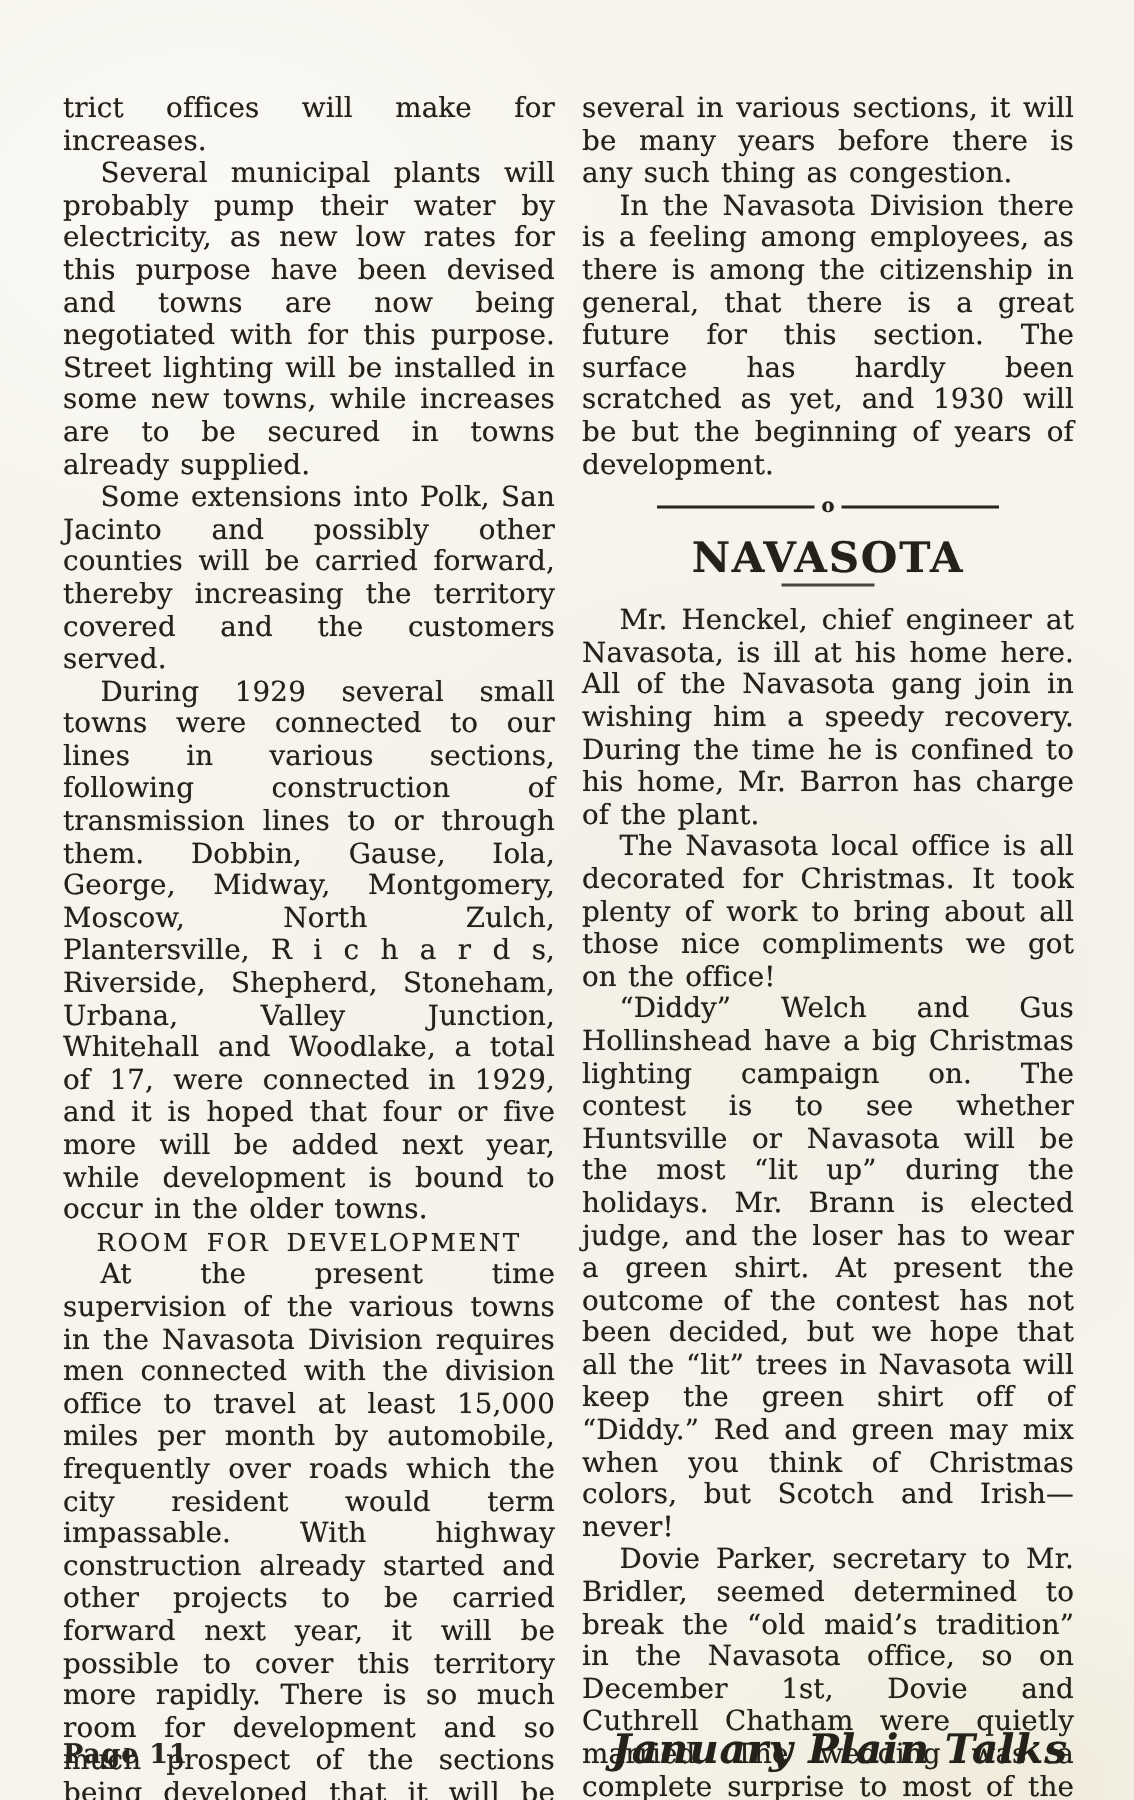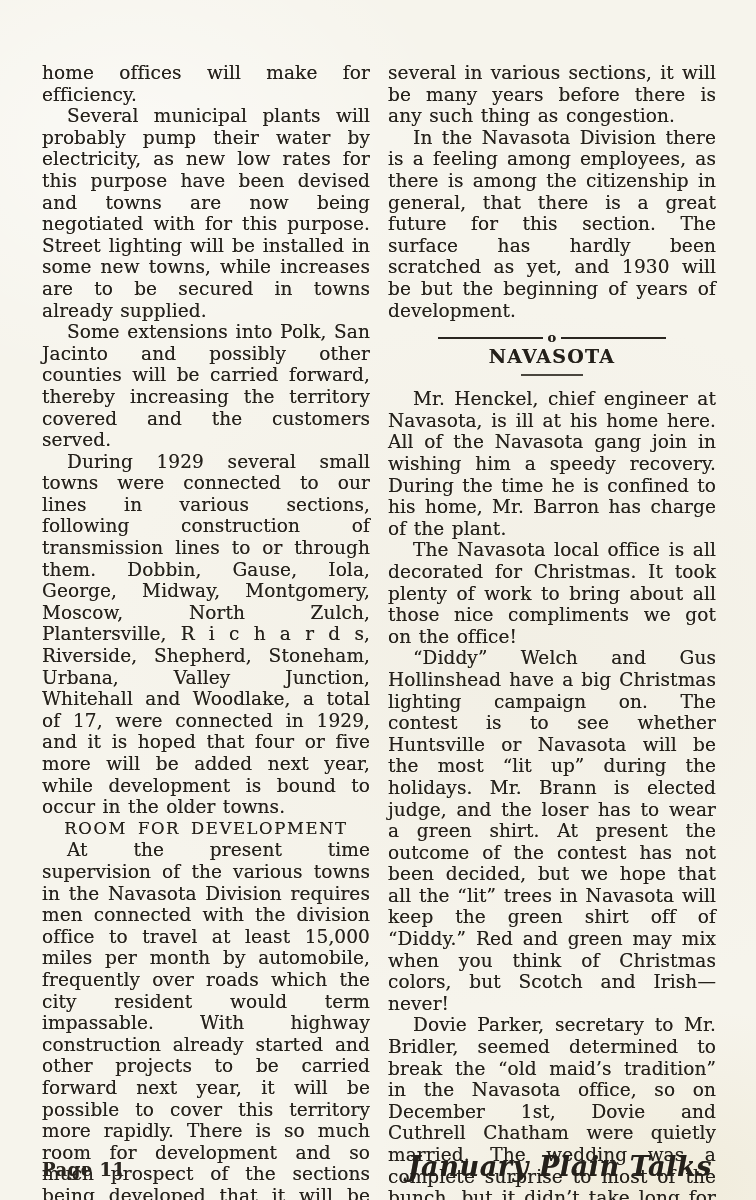--- a/index.html
+++ b/index.html
@@ -74,25 +74,25 @@
     max-width: 105px;
   }
   .section-divider .ornament {
     font-size: 13px;
     line-height: 13px;
     padding: 0 5px;
     font-weight: bold;
     text-indent: 0;
   }
   .section-heading {
-    margin: 2px 0 6px 0;
+    margin: 17px 0 6px 0;
     text-align: center;
     text-indent: 0;
     font-weight: bold;
-    font-size: 19px;
+    font-size: 28px;
     letter-spacing: 1.2px;
   }
   .heading-underline {
     width: 62px;
     height: 2.5px;
     background: #4a463e;
     margin: 0 auto 12px auto;
   }
   .footer-row {
     position: absolute;
@@ -120,21 +120,21 @@
   }
 </style>
 </head>
 <body>
 
 <div class="page">
 
   <div class="columns">
 
     <div class="col">
-      <p class="para no-indent">home offices will make for efficiency.</p>
+      <p class="para no-indent">trict offices will make for increases.</p>
       <p class="para">Several municipal plants will probably pump their water by electricity, as new low rates for this purpose have been devised and towns are now being negotiated with for this purpose. Street lighting will be installed in some new towns, while increases are to be secured in towns already supplied.</p>
       <p class="para">Some extensions into Polk, San Jacinto and possibly other counties will be carried forward, thereby increasing the territory covered and the customers served.</p>
       <p class="para">During 1929 several small towns were connected to our lines in various sections, following construction of transmission lines to or through them. Dobbin, Gause, Iola, George, Midway, Montgomery, Moscow, North Zulch, Plantersville, R i c h a r d s, Riverside, Shepherd, Stoneham, Urbana, Valley Junction, Whitehall and Woodlake, a total of 17, were connected in 1929, and it is hoped that four or five more will be added next year, while development is bound to occur in the older towns.</p>
       <h3 class="sub-heading">ROOM FOR DEVELOPMENT</h3>
       <p class="para">At the present time supervision of the various towns in the Navasota Division requires men connected with the division office to travel at least 15,000 miles per month by automobile, frequently over roads which the city resident would term impassable. With highway construction already started and other projects to be carried forward next year, it will be possible to cover this territory more rapidly. There is so much room for development and so much prospect of the sections being developed that it will be necessary for such traveling to continue for many years, until areas become at least slightly congested.</p>
 
     </div>
 
     <div class="col">
       <p class="para no-indent">several in various sections, it will be many years before there is any such thing as congestion.</p>

